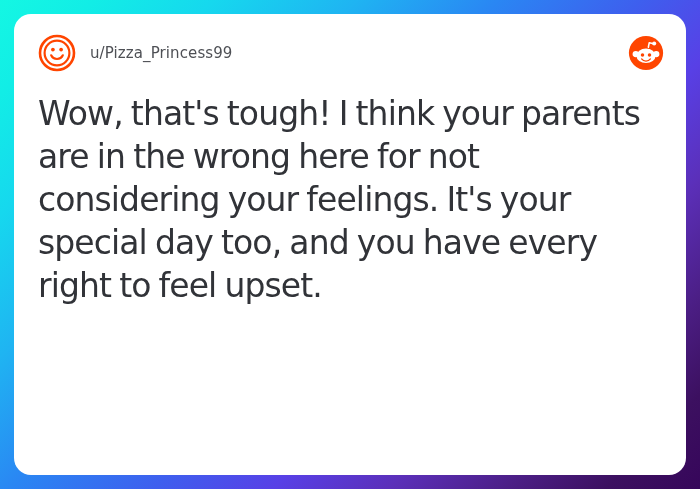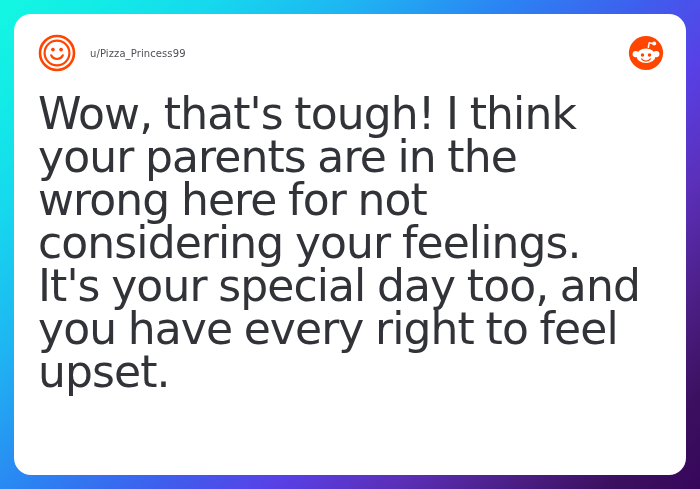--- a/index.html
+++ b/index.html
@@ -63,21 +63,21 @@
   .avatar {
     width: 40px;
     height: 40px;
     flex: 0 0 40px;
     display: block;
   }
 
   .username {
     margin-left: 13px;
     font-family: "DejaVu Sans", sans-serif;
-    font-size: 10px;
+    font-size: 15px;
     letter-spacing: 0.1px;
     color: #4E5055;
     white-space: nowrap;
   }
 
   .spacer { flex: 1 1 auto; }
 
   .brand-logo {
     width: 36px;
     height: 36px;
@@ -91,21 +91,21 @@
     left: 0;
     top: 78px;
     right: 0;
     padding: 0 26px 0 24px;
     box-sizing: border-box;
   }
 
   #post-text {
     margin: 0;
     font-family: "DejaVu Sans", sans-serif;
-    font-size: 44px;
+    font-size: 33px;
     line-height: 43px;
     letter-spacing: -0.9px;
     word-spacing: -1.5px;
     color: #313338;
     font-weight: 400;
     max-width: 610px;
   }
 </style>
 </head>
 <body>

